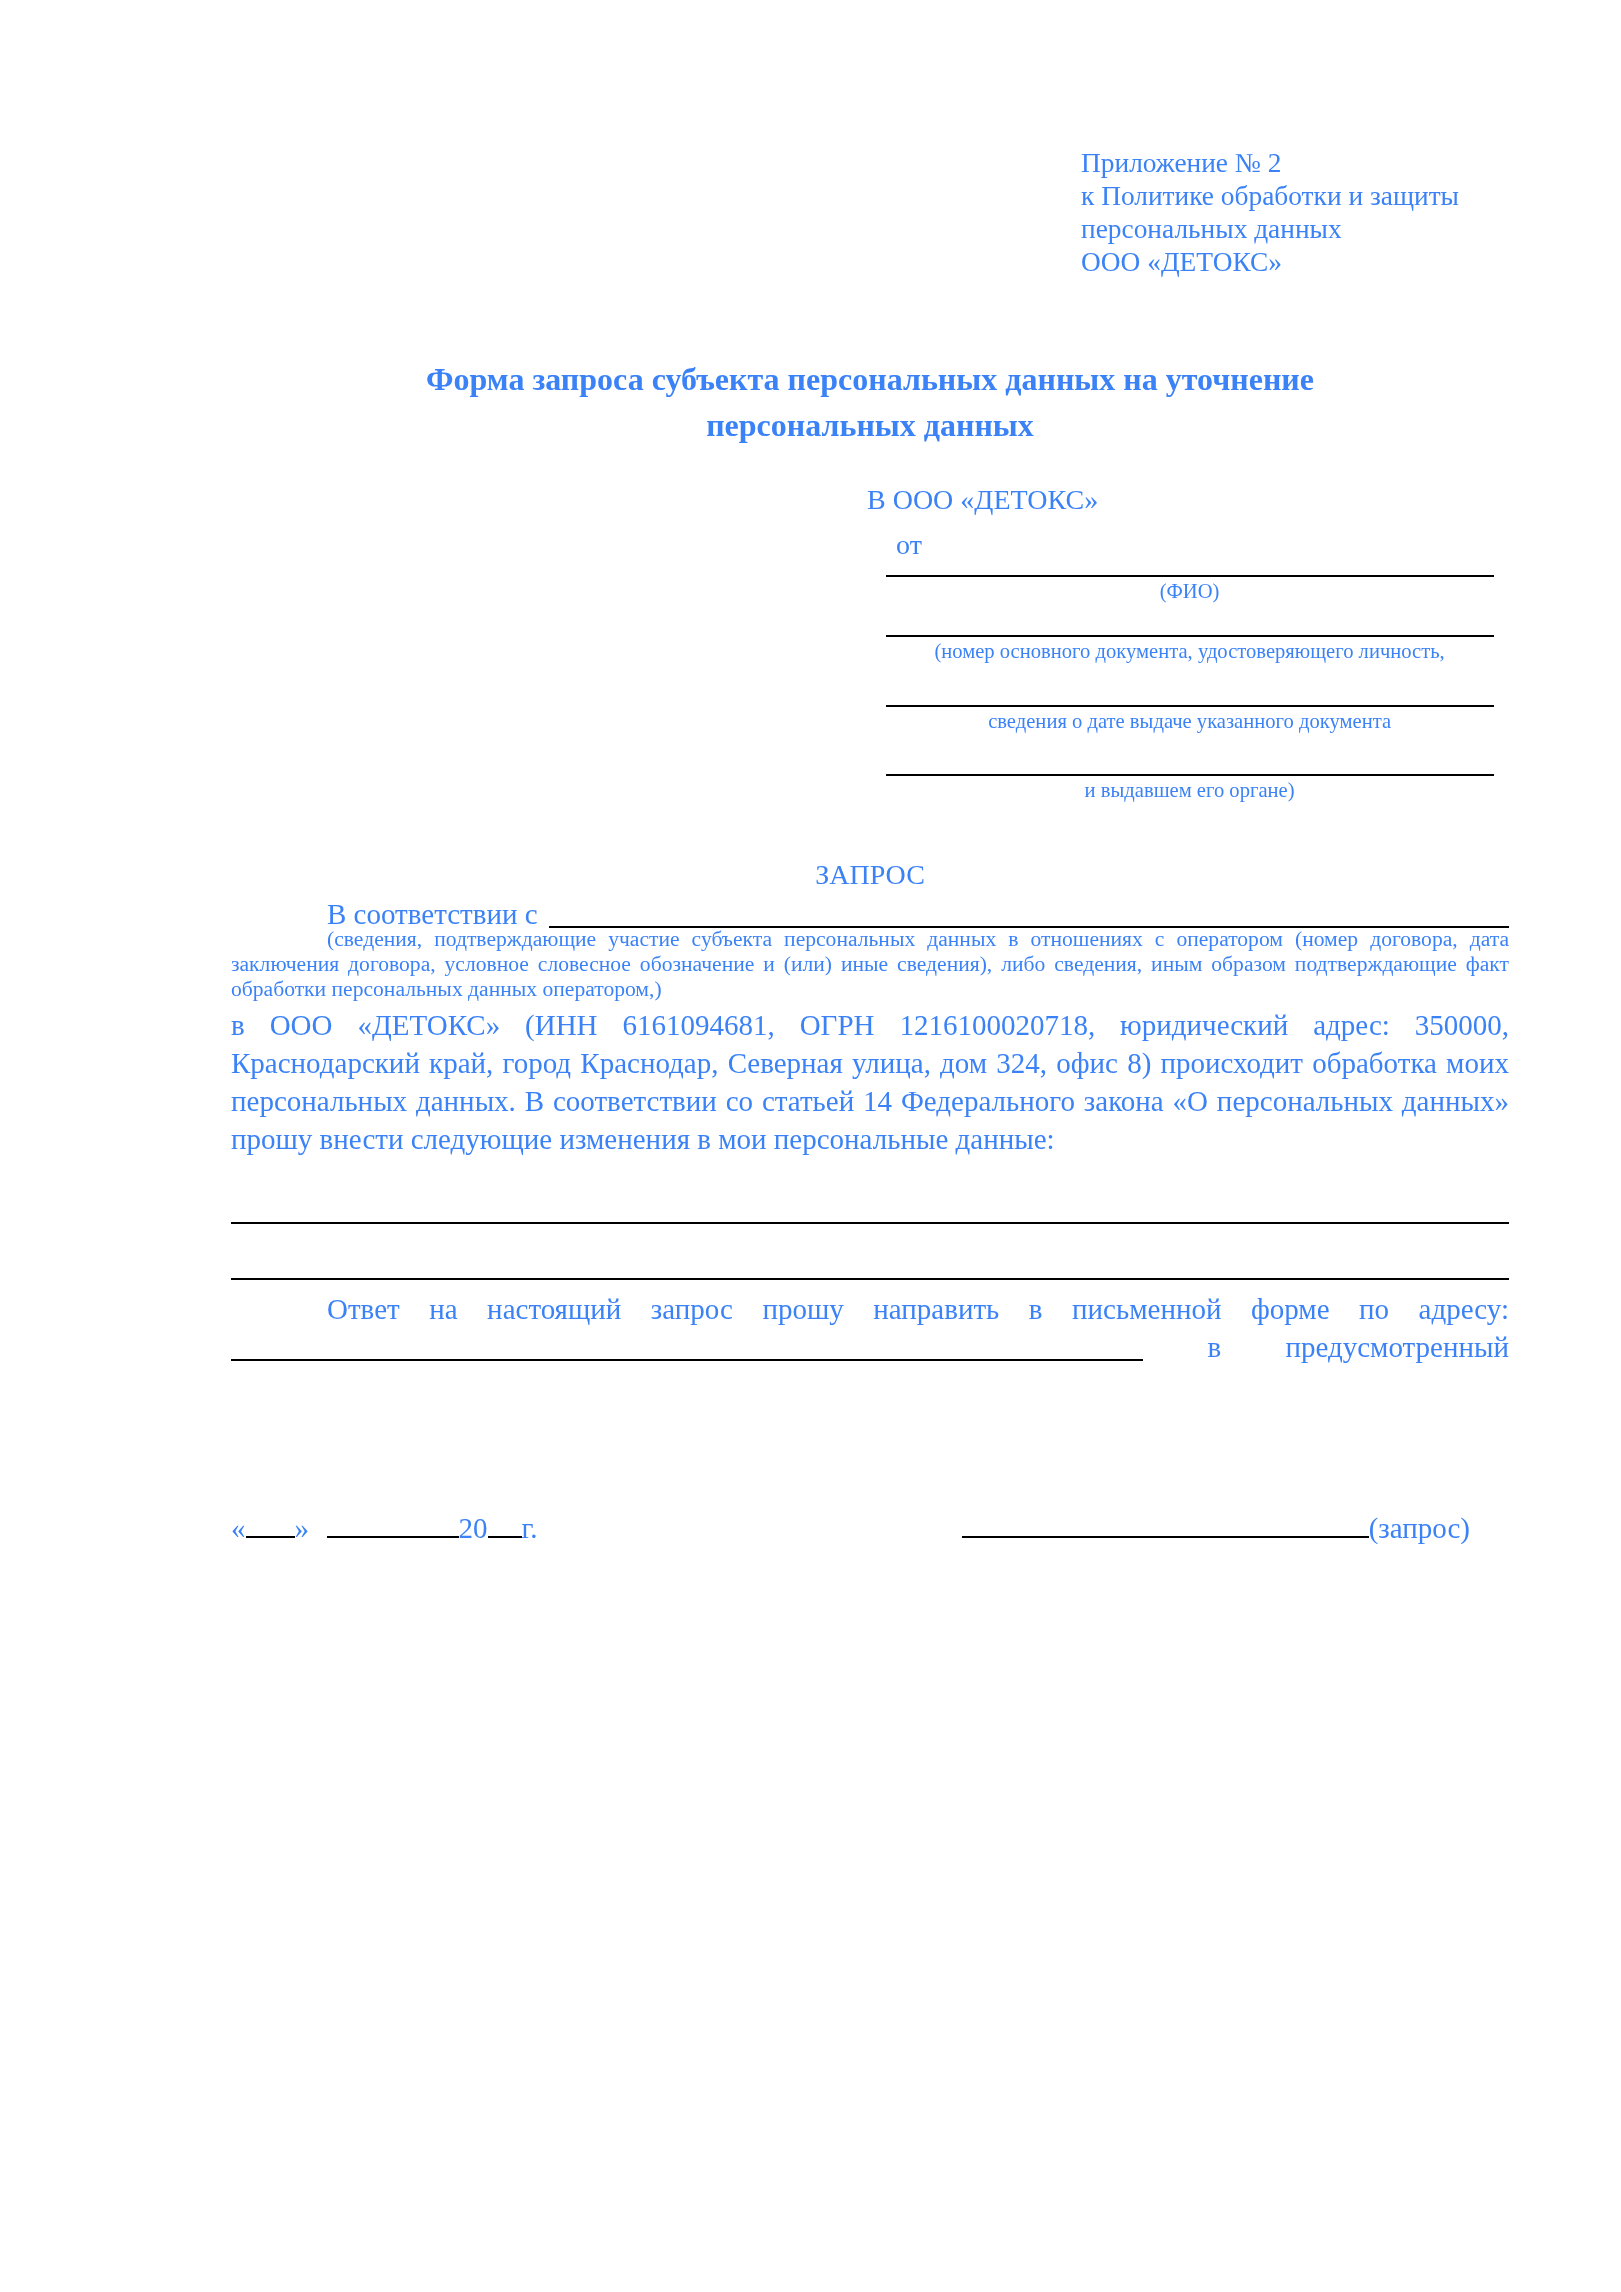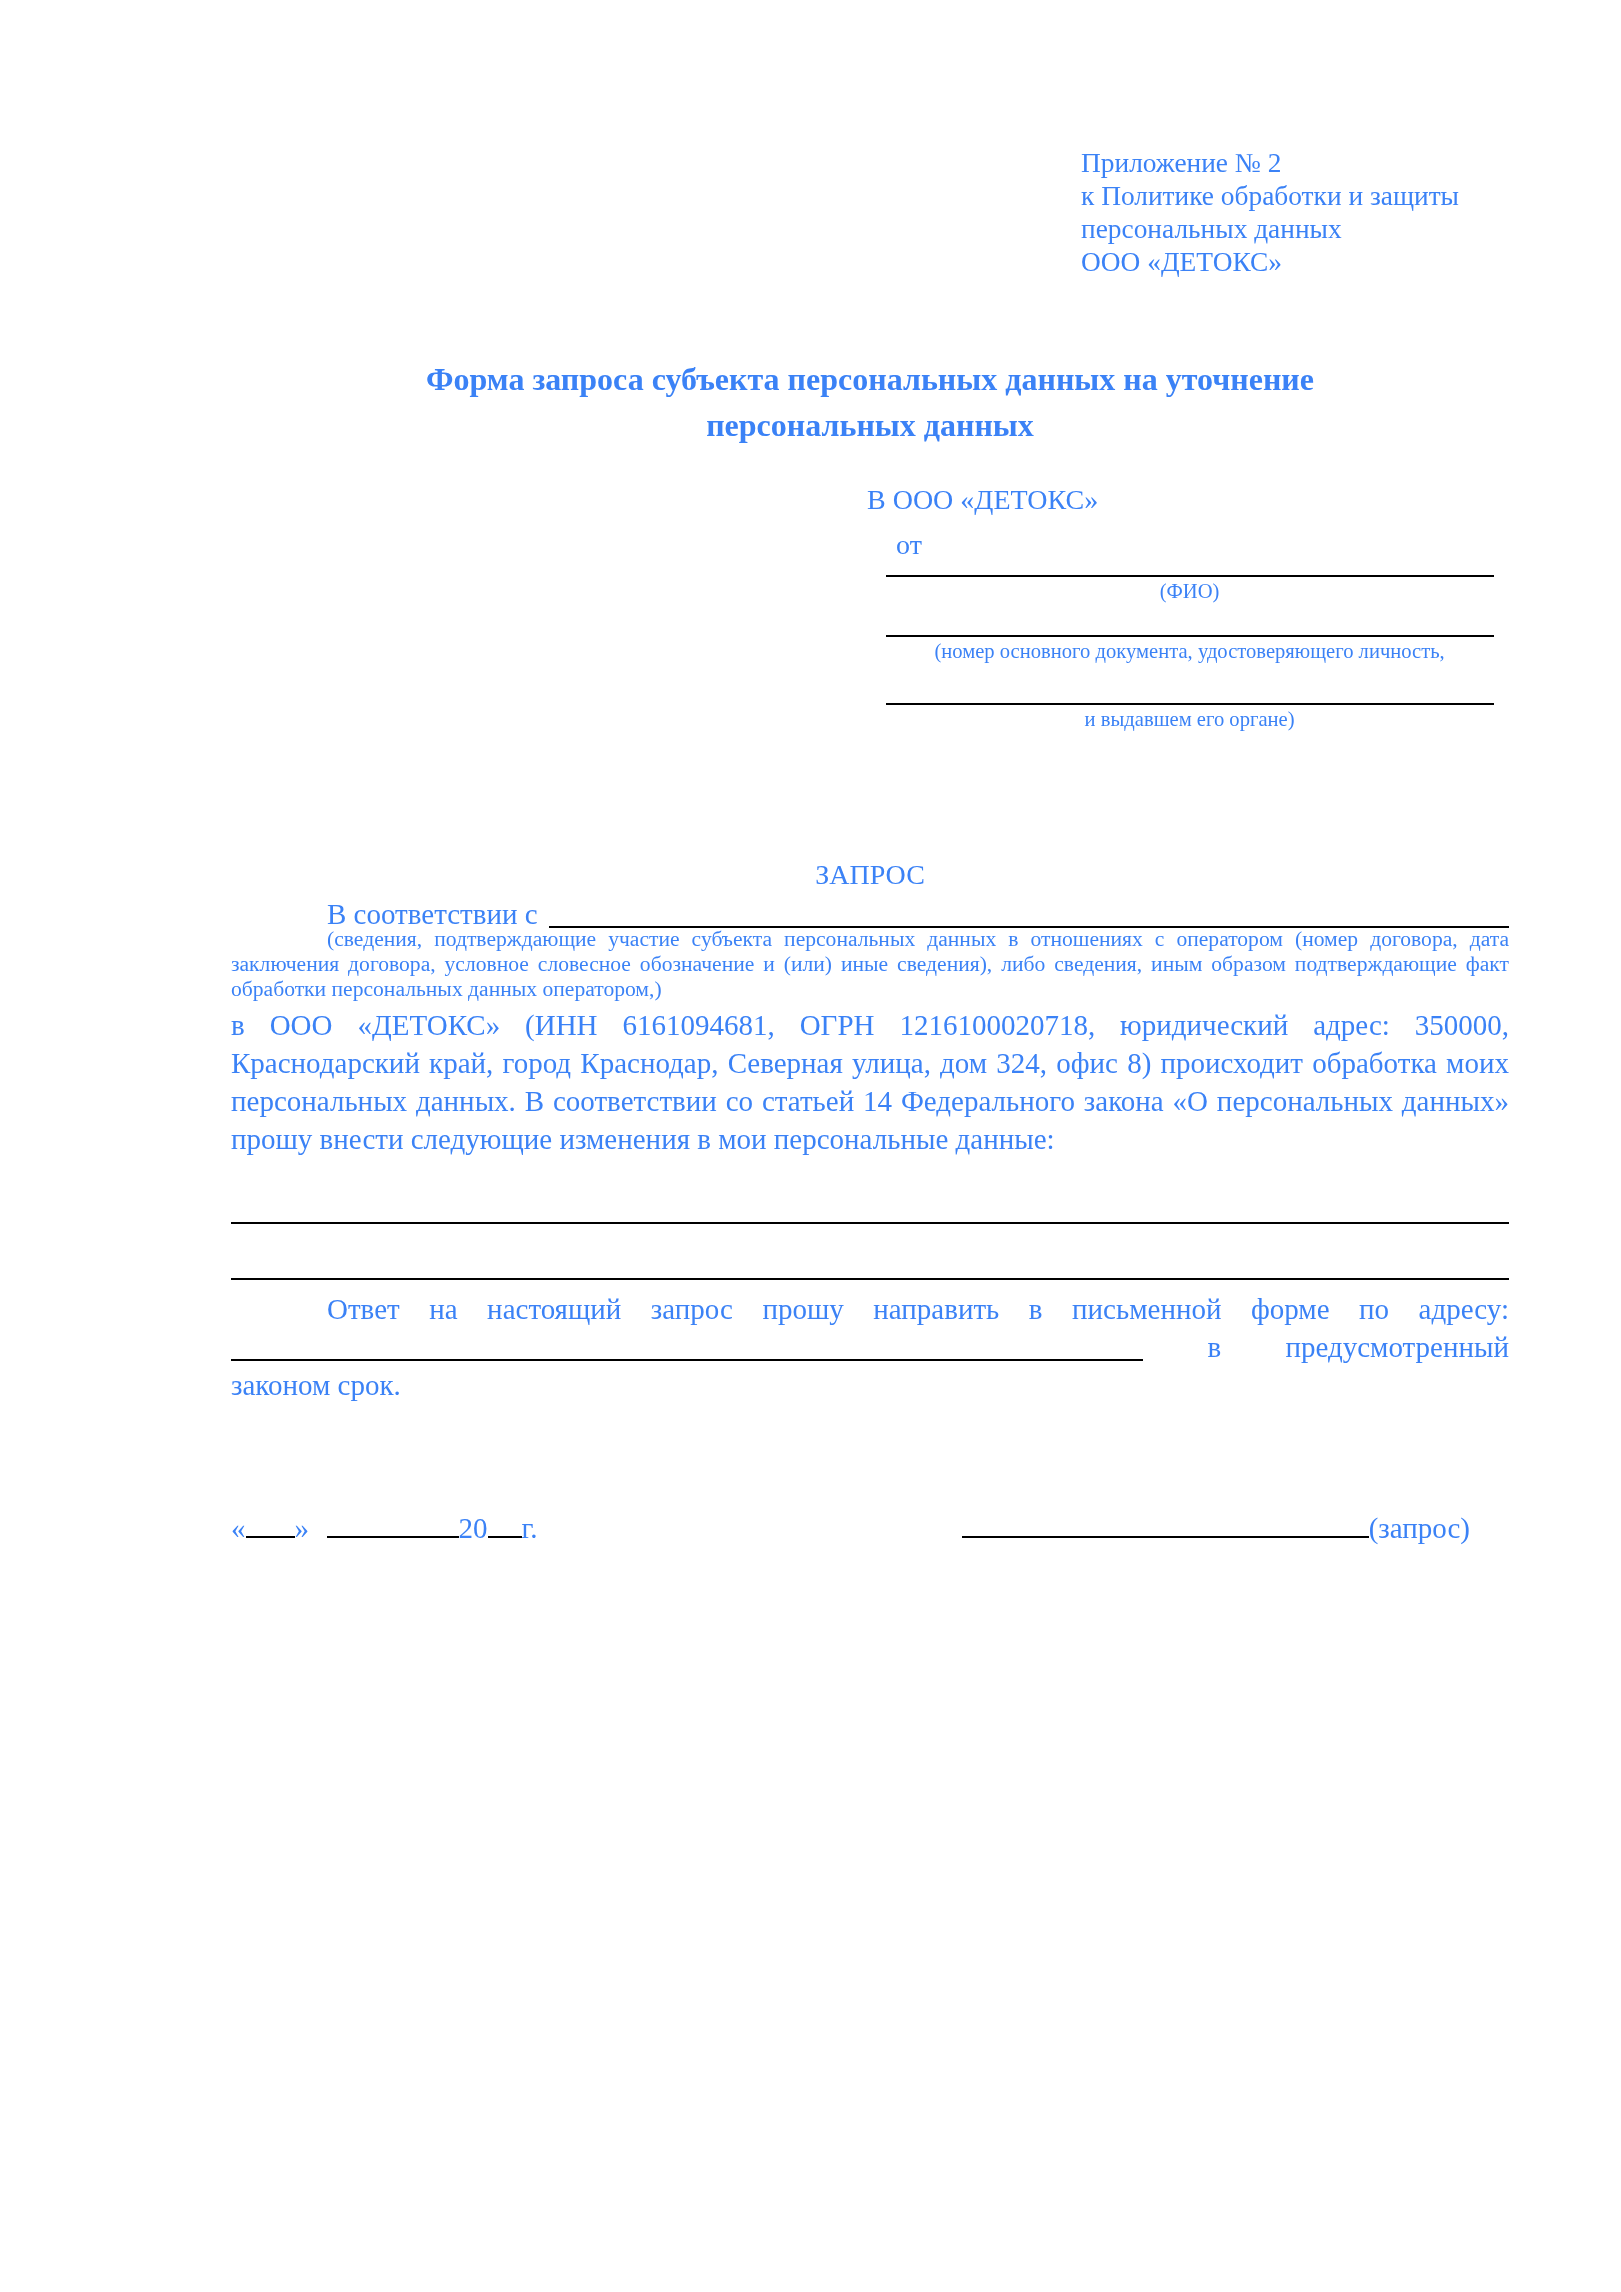--- a/index.html
+++ b/index.html
@@ -104,20 +104,24 @@
     <div class="from">от</div>
     <div class="fields">
       <div class="field f1">
         <div class="u-line"></div>
         <div class="caption">(ФИО)</div>
       </div>
       <div class="field f2">
         <div class="u-line"></div>
         <div class="caption">(номер основного документа, удостоверяющего личность,</div>
       </div>
+      <div class="field f3">
+        <div class="u-line"></div>
+        <div class="caption">сведения о дате выдаче указанного документа</div>
+      </div>
       <div class="field f4">
         <div class="u-line"></div>
         <div class="caption">и выдавшем его органе)</div>
       </div>
     </div>
   </div>
 
   <div class="zapros">ЗАПРОС</div>
 
   <div class="accordance">
@@ -132,21 +136,20 @@
   <div class="blank-line blank-1"></div>
   <div class="blank-line blank-2"></div>
 
   <div class="answer">
     <div class="l1">Ответ на настоящий запрос прошу направить в письменной форме по адресу:</div>
     <div class="l2">
       <span class="addr-fill"></span>
       <span>в</span>
       <span>предусмотренный</span>
     </div>
-    <div class="l3">законом срок.</div>
   </div>
 
   <div class="date-row">
     <div class="date-group"><span>«</span><span class="us us-day"></span><span>»</span><span class="us us-month"></span><span>20</span><span class="us us-year"></span><span>г.</span></div>
     <div class="sig-group"><span class="us us-sign"></span><span>(запрос)</span></div>
   </div>
 
 </div>
 
 

